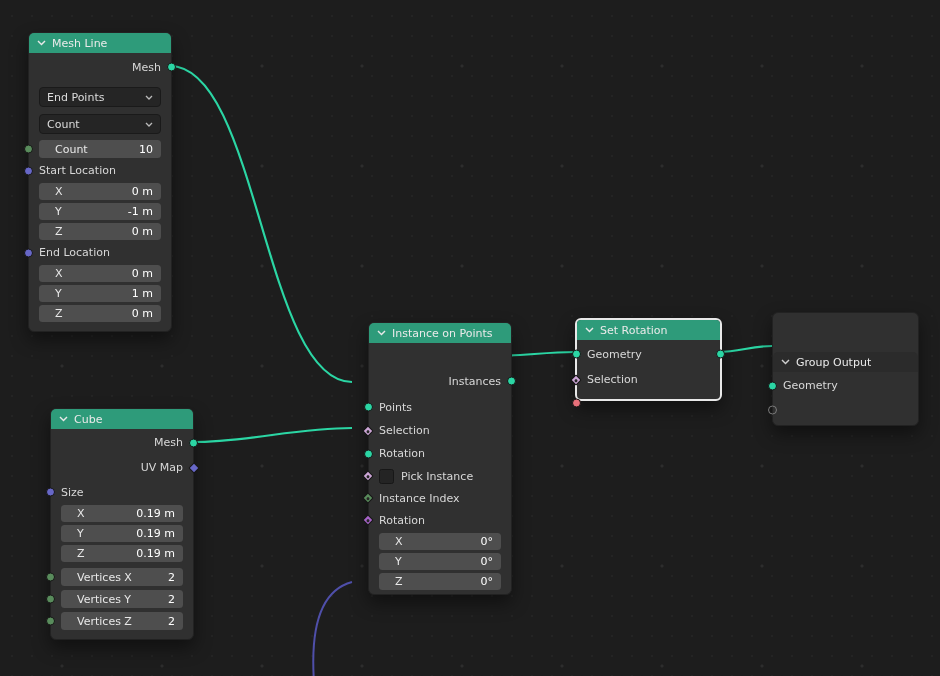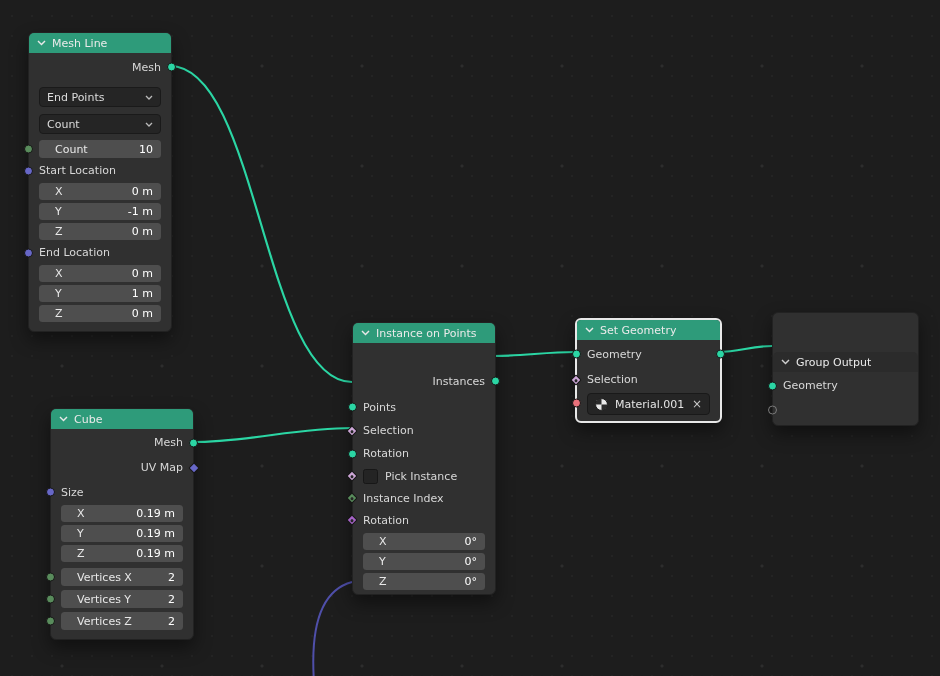--- a/index.html
+++ b/index.html
@@ -215,21 +215,21 @@
         <span class="sock left" style="top: 9px; background-color: rgb(89, 140, 92);"></span>
         <div class="field" style="height:18px;">
           <span class="f-label">Vertices Z</span>
           <span class="f-value">2</span>
         </div>
       </div>
     </div>
     <div class="pad-bottom"></div>
   </div>
 
-  <div class="node" style="left:352px;top:322px;width:142px;">
+  <div class="node" style="left:368px;top:322px;width:142px;">
     <div class="node-header" style="background-color: rgb(46, 155, 122);">
       <svg class="chev" width="9" height="6" viewBox="0 0 9 6">
           <polyline points="1,1 4.5,4.6 8,1" fill="none" stroke="#e8e8e8" stroke-width="1.4"></polyline>
         </svg>
       <span class="node-title">Instance on Points</span>
     </div>
     <div class="row out" style="height:28px;margin-top:24px;">
       <span class="row-label">Instances</span>
       <span class="sock right" style="background-color: rgb(43, 214, 164);"></span>
     </div>
@@ -274,43 +274,34 @@
       </div>
     </div>
     <div class="spacer4"></div>
   </div>
 
   <div class="node selected" style="left: 575px; top: 318px; width: 143px; border-color: rgb(232, 232, 232);">
     <div class="node-header" style="background-color: rgb(46, 155, 122);">
       <svg class="chev" width="9" height="6" viewBox="0 0 9 6">
           <polyline points="1,1 4.5,4.6 8,1" fill="none" stroke="#e8e8e8" stroke-width="1.4"></polyline>
         </svg>
-      <span class="node-title">Set Geometry</span>
+      <span class="node-title">Set Rotation</span>
     </div>
     <div class="row" style="height:28px;">
       <span class="sock left" style="background-color: rgb(43, 214, 164);"></span>
       <span class="row-label">Geometry</span>
       <span class="sock right" style="background-color: rgb(43, 214, 164);"></span>
     </div>
     <div class="row" style="height:23px;">
       <span class="sock left diamond dotted" style="background-color: rgb(204, 166, 214);"></span>
       <span class="row-label">Selection</span>
     </div>
     <div class="spacer2"></div>
     <div style="position:relative;">
       <span class="sock left" style="top: 10px; background-color: rgb(232, 112, 122);"></span>
-      <div class="mat-widget">
-        <svg width="13" height="13" viewBox="0 0 14 14">
-          <circle cx="7" cy="7" r="6.4" fill="#e9e9e9" stroke="#161616" stroke-width="1"></circle>
-          <path d="M7,7 L7,0.6 A6.4,6.4 0 0 0 0.6,7 Z" fill="#2b2b2b"></path>
-          <path d="M7,7 L7,13.4 A6.4,6.4 0 0 0 13.4,7 Z" fill="#2b2b2b"></path>
-        </svg>
-        <span class="mat-name">Material.001</span>
-        <span class="mat-close">×</span>
-      </div>
     </div>
     <div class="spacer6"></div>
   </div>
 
   <div class="node" style="left:772px;top:312px;width:145px;">
     <div class="node-header" style="background-color: rgb(43, 43, 43); margin-top: 39px;">
       <svg class="chev" width="9" height="6" viewBox="0 0 9 6">
           <polyline points="1,1 4.5,4.6 8,1" fill="none" stroke="#cfcfcf" stroke-width="1.4"></polyline>
         </svg>
       <span class="node-title">Group Output</span>

